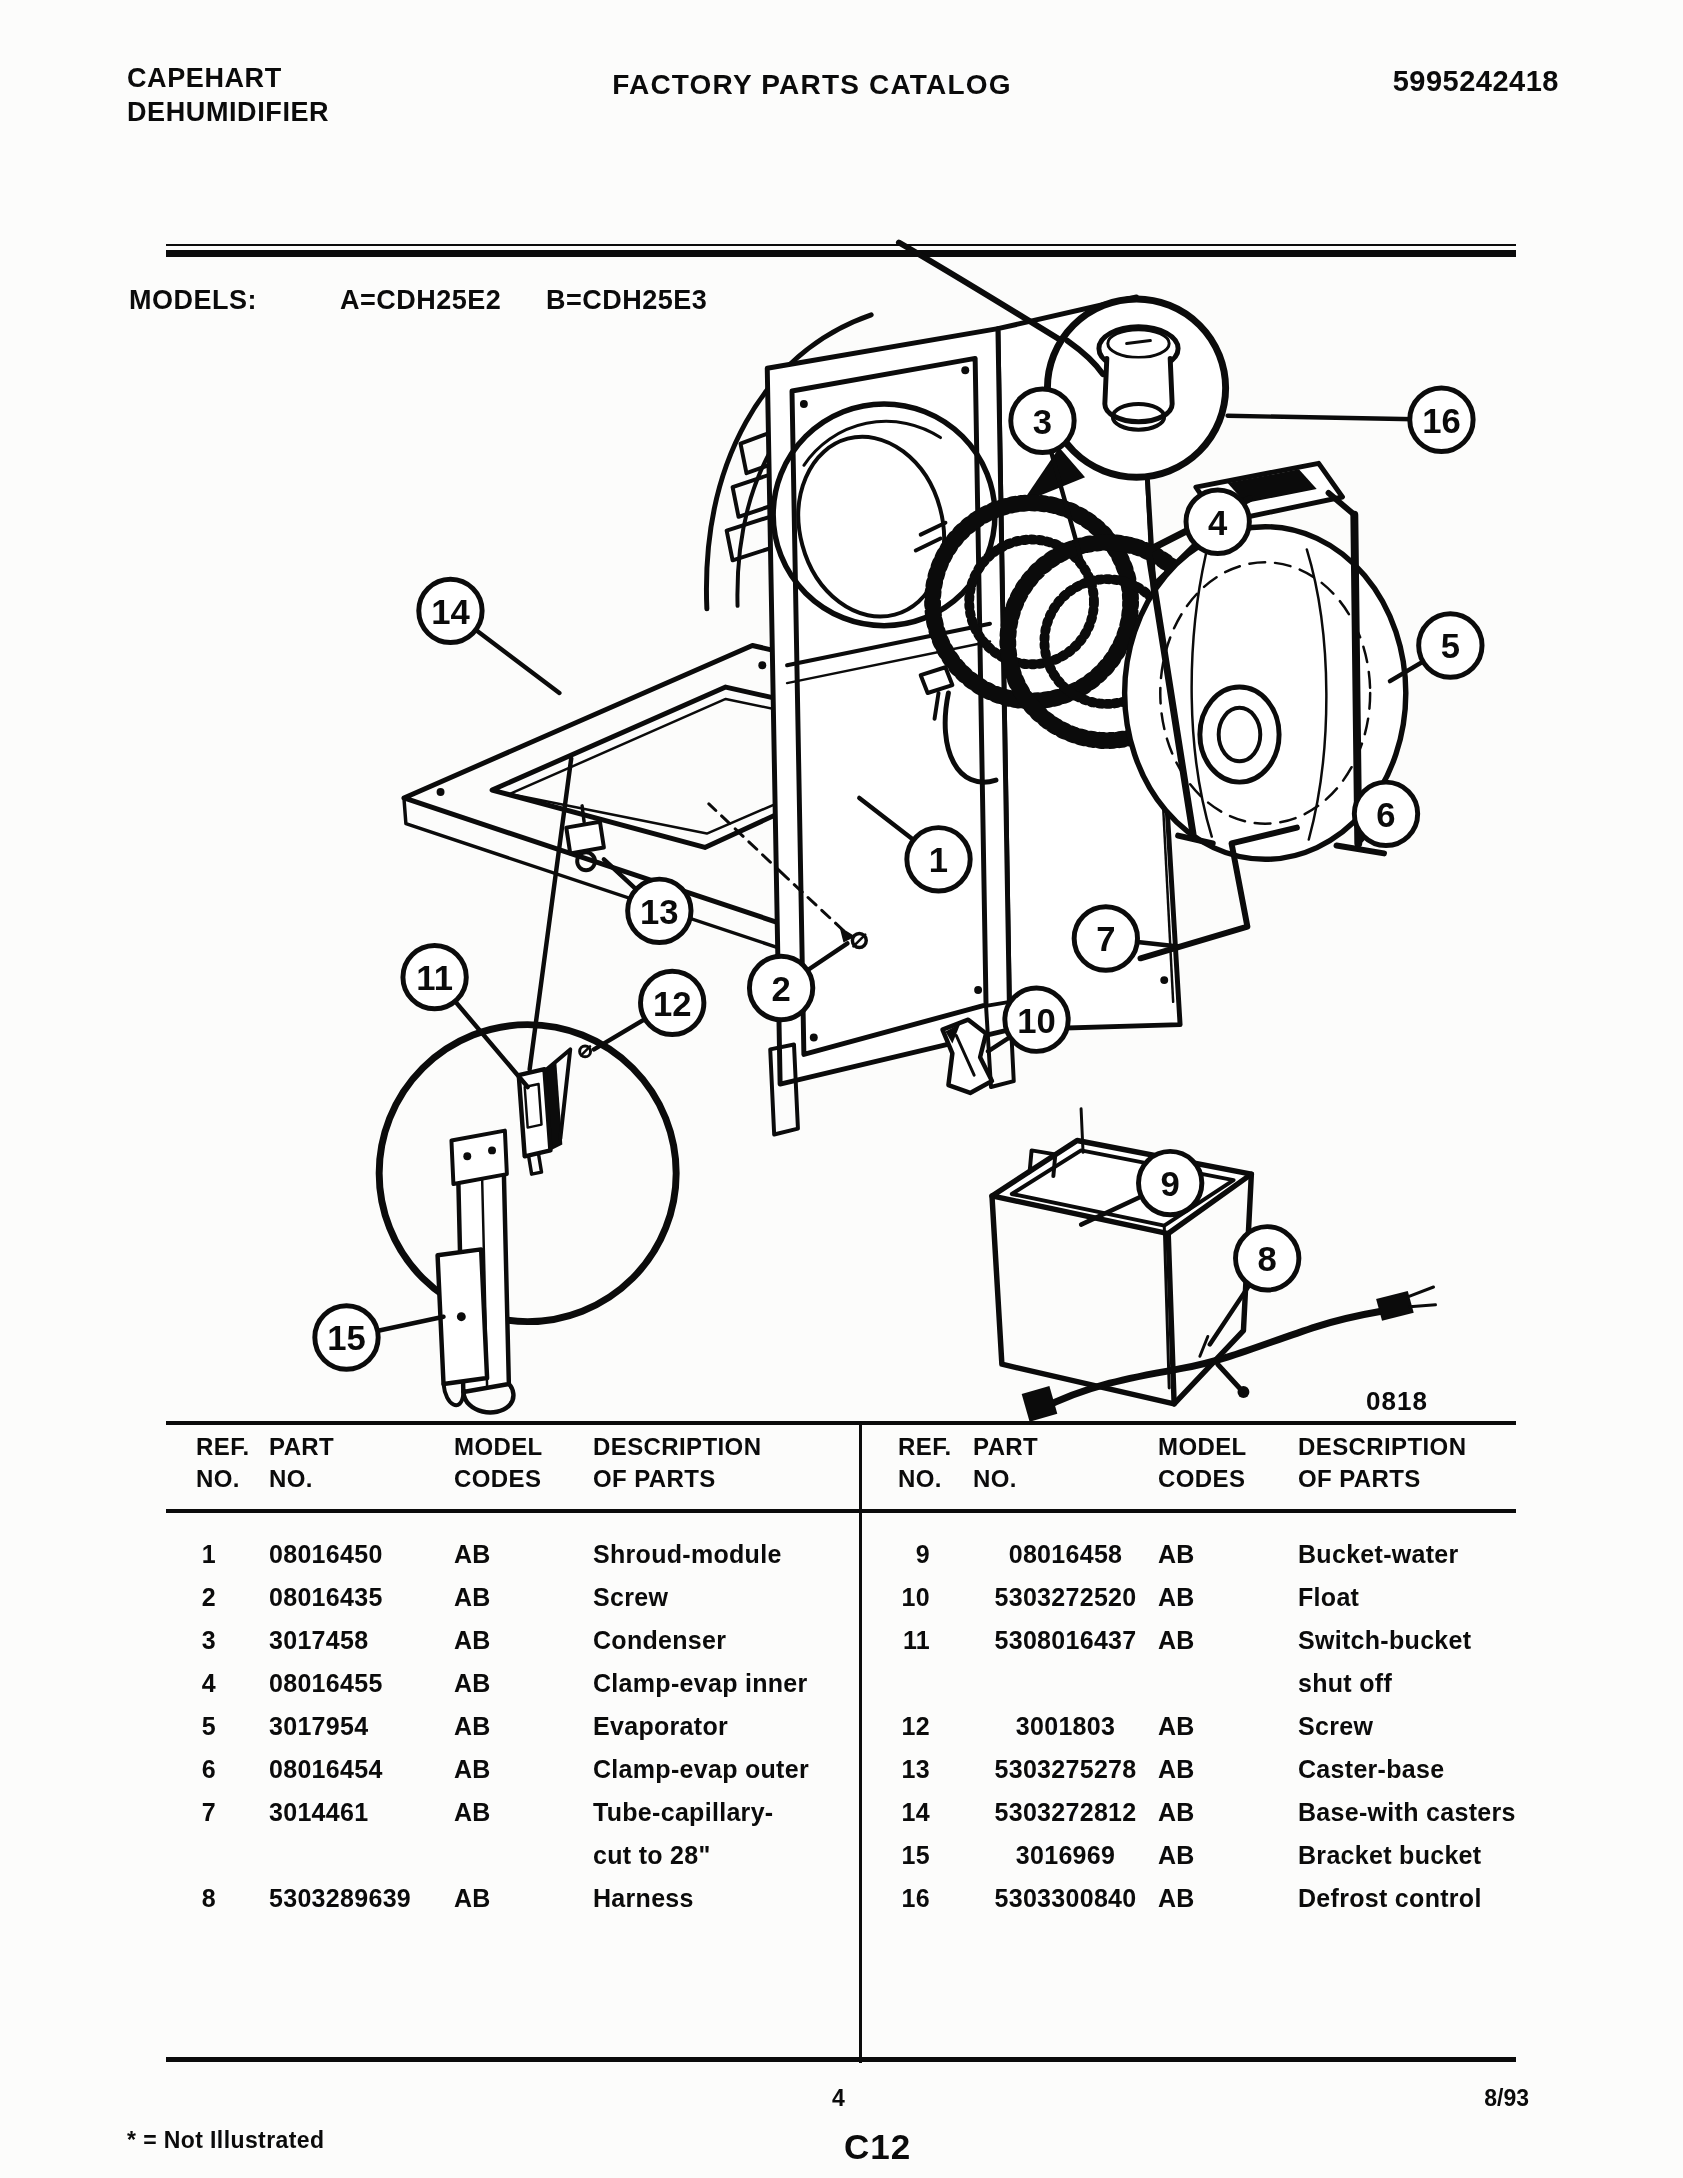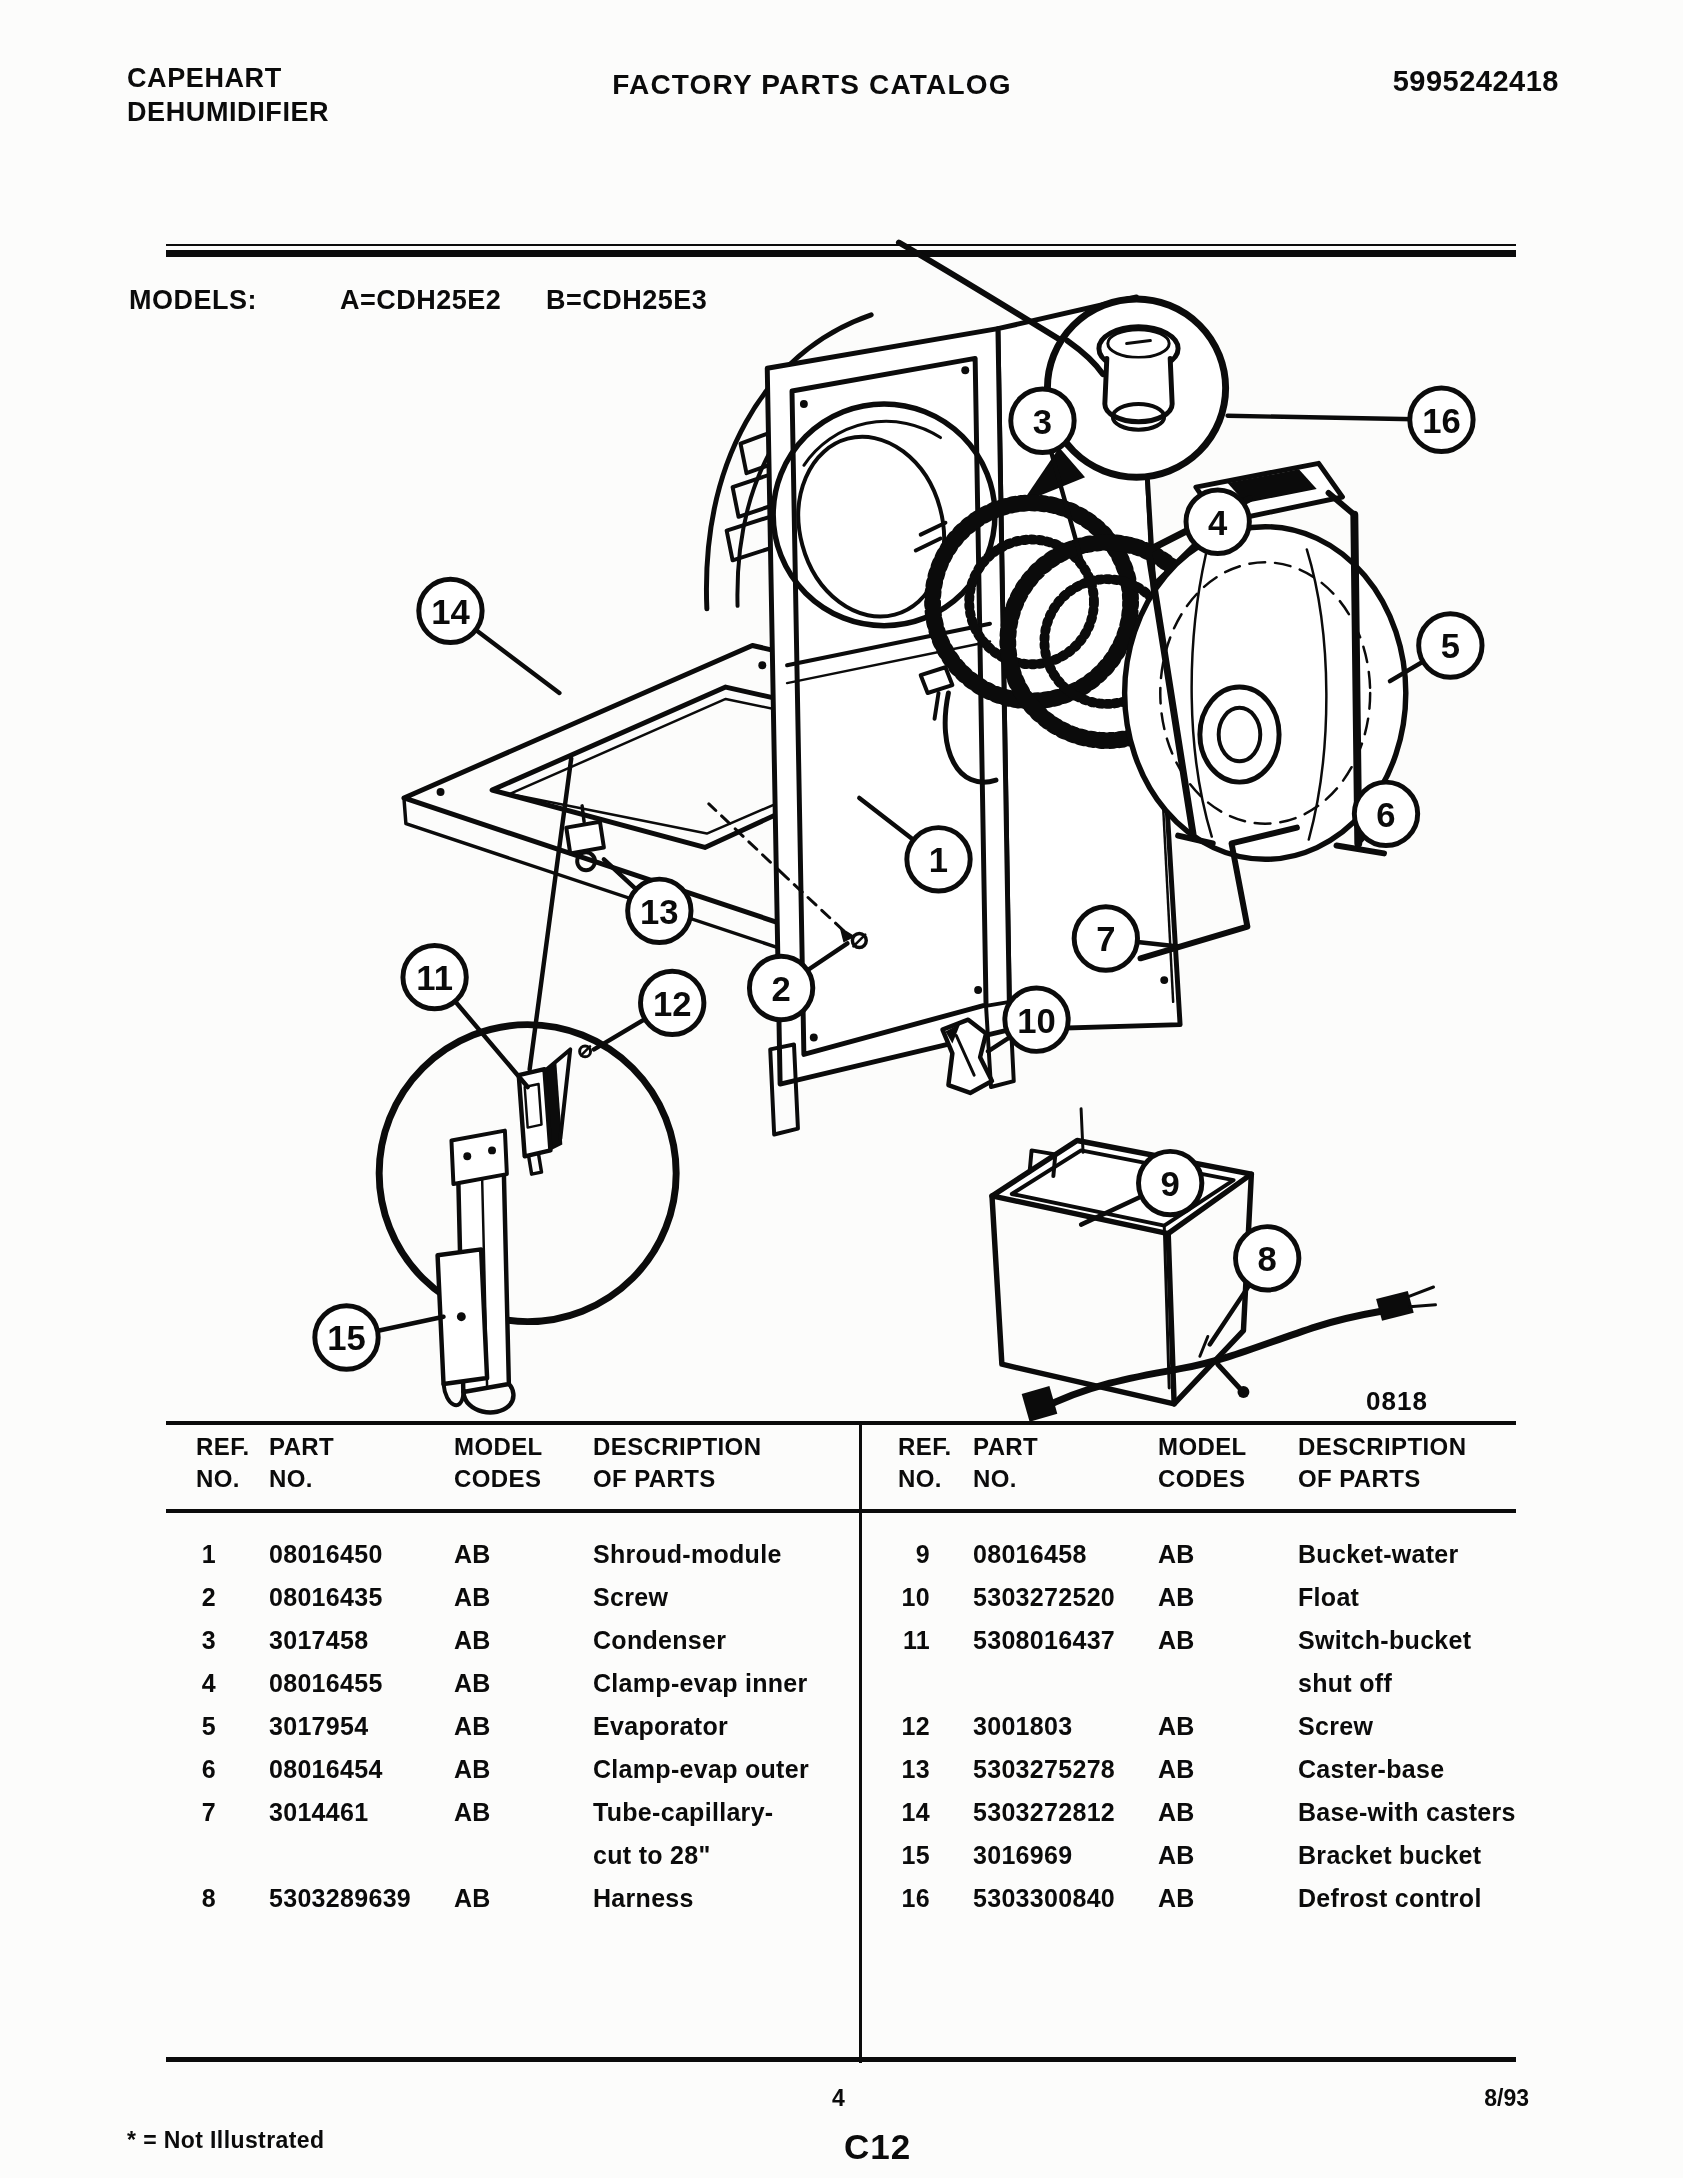--- a/index.html
+++ b/index.html
@@ -42,21 +42,21 @@
   .thead-right .h-part { padding-left:43px; }
 
   .tbody { display:block; }
   .tbody-left  { left:166px; top:1533px; width:693px; }
   .tbody-right { left:861px; top:1533px; width:655px; }
   .prow { display:grid; height:43px; align-items:center; font-size:25px; font-weight:700; letter-spacing:0.3px; }
   .tbody-left  .prow { grid-template-columns:50px 238px 139px auto; }
   .tbody-right .prow { grid-template-columns:69px 228px 140px auto; }
   .c-ref  { text-align:right; }
   .tbody-left  .c-part { padding-left:53px; }
-  .tbody-right .c-part { padding-left:43px; }
+  .tbody-right .c-part { padding-left:43px;text-align:center; }
 
   
   .foot-note { left:127px; top:2091px; font-size:23px; font-weight:700; letter-spacing:0.4px;margin-top:36px; }
   .foot-page { left:832px; top:2085px; font-size:23px; font-weight:700; }
   .foot-c12  { left:844px; top:2113px; font-size:35px; font-weight:700; letter-spacing:1px;margin-top:14px; }
   .foot-date { left:1376px; top:2085px; width:153px; text-align:right; font-size:23px; font-weight:700; }
 
   svg text.callout-num { font-family:"Liberation Sans",sans-serif; font-size:35px; font-weight:700; fill:#0b0b0b; }
 </style>
 </head>

